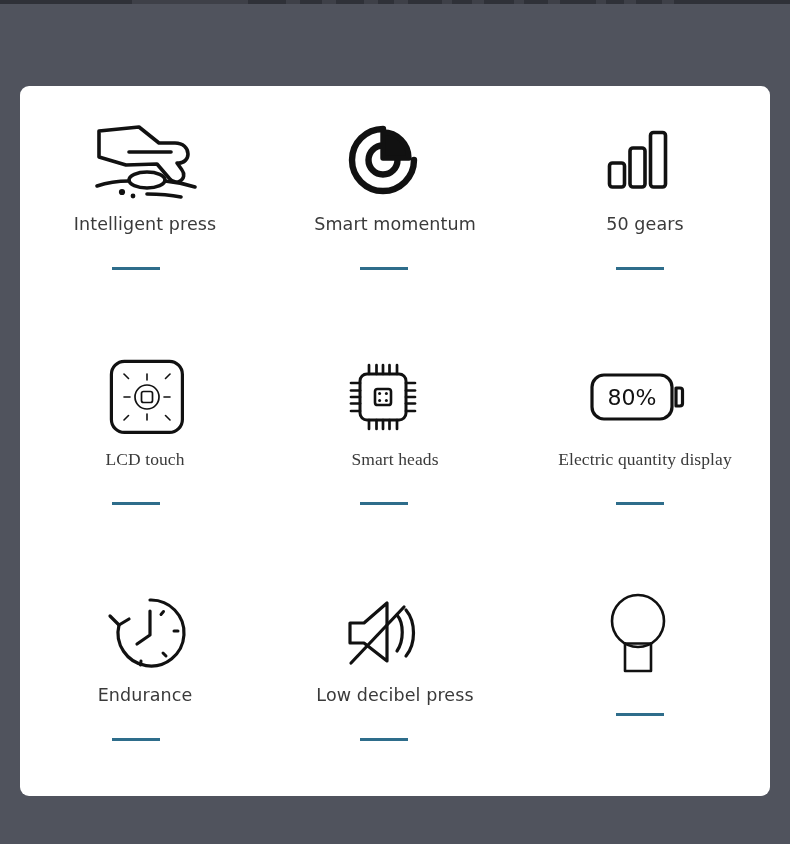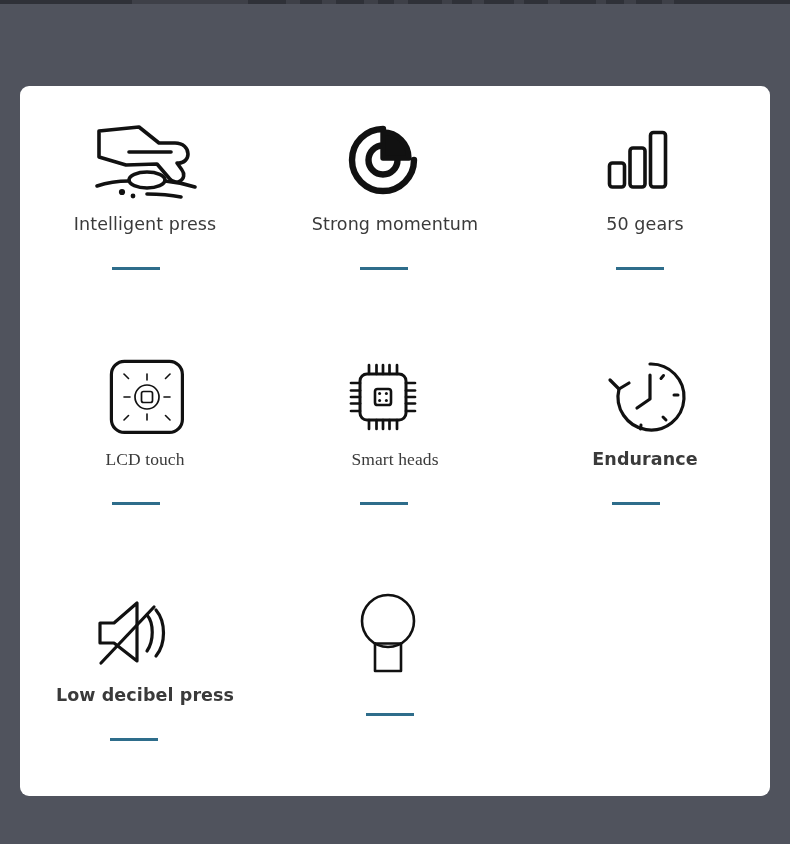--- a/index.html
+++ b/index.html
@@ -97,21 +97,21 @@
   .cell-r0.cell-c1 .feature-divider { transform: translateX(-11px); }
   .cell-r0.cell-c2 .feature-divider { transform: translateX(-5px); }
   .cell-r1.cell-c0 .feature-divider { transform: translateX(-9px); }
   .cell-r1.cell-c1 .feature-divider { transform: translateX(-11px); }
   .cell-r1.cell-c2 .feature-divider { transform: translateX(-5px); }
   .cell-r2.cell-c0 .feature-divider { transform: translateX(-9px); }
   .cell-r2.cell-c1 .feature-divider { transform: translateX(-11px); }
   .cell-r2.cell-c2 .feature-divider { transform: translateX(-5px); }
 
   .cell-r1 .feature-label { margin-top: 4px; font-family: Liberation Serif, serif; }
-  .cell-r2 .feature-label { margin-top: 4px; font-weight: bold; }
+  .cell-r2 .feature-label { margin-top: 4px; }
   .batt-text {
     font-family: "DejaVu Sans", "Liberation Sans", sans-serif;
     font-size: 22px;
     fill: #111111;
   }
 </style>
 </head>
 <body>
 
 <div id="page">
@@ -153,21 +153,21 @@
       </div>
 
       <div class="feature-cell cell-r0 cell-c1">
         <div class="icon-box">
           <svg width="72" height="72" viewBox="0 0 72 72" fill="none" stroke="#111111" stroke-width="6.4" stroke-linecap="round" stroke-linejoin="round">
             <path d="M36 5 A31 31 0 1 0 67 36"></path>
             <circle cx="36" cy="36" r="14.5"></circle>
             <path d="M36 8 L36 34 L62 34 A26 26 0 0 0 36 8 Z" fill="#111111" stroke="#111111" stroke-width="5.4" stroke-linejoin="round"></path>
           </svg>
         </div>
-        <div class="feature-label">Strong momentum</div>
+        <div class="feature-label">Smart momentum</div>
         <div class="feature-divider"></div>
       </div>
 
       <div class="feature-cell cell-r0 cell-c2">
         <div class="icon-box">
           <svg width="62" height="60" viewBox="0 0 62 60" fill="none" stroke="#111111" stroke-width="3.6" stroke-linejoin="round">
             <rect x="2.5" y="33" width="15" height="24" rx="3"></rect>
             <rect x="23" y="18" width="15" height="39" rx="3"></rect>
             <rect x="43.5" y="2.5" width="15" height="54.5" rx="3"></rect>
           </svg>
@@ -226,20 +226,31 @@
                 <path d="M59 36 L68 36"></path>
                 <path d="M59 42.5 L68 42.5"></path>
                 <path d="M59 50 L68 50"></path>
             </g>
           </svg>
         </div>
         <div class="feature-label">Smart heads</div>
         <div class="feature-divider"></div>
       </div>
 
+      <div class="feature-cell cell-r1 cell-c2">
+        <div class="icon-box">
+          <svg width="96" height="50" viewBox="0 0 96 50" fill="none" stroke="#111111" stroke-width="3.2" stroke-linecap="round" stroke-linejoin="round">
+            <rect x="2" y="3" width="80" height="44" rx="12"></rect>
+            <path d="M86 16 L90 16 C91.5 16 92.5 17 92.5 18.4 L92.5 31.6 C92.5 33 91.5 34 90 34 L86 34 Z"></path>
+            <text class="batt-text" x="42" y="33" text-anchor="middle" stroke="none">80%</text>
+          </svg>
+        </div>
+        <div class="feature-label">Electric quantity display</div>
+        <div class="feature-divider"></div>
+      </div>
 
       <div class="feature-cell cell-r2 cell-c0">
         <div class="icon-box">
           <svg width="82" height="78" viewBox="0 0 82 78" fill="none" stroke="#111111" stroke-width="3.2" stroke-linecap="round" stroke-linejoin="round">
             <path d="M44 6 A33 33 0 1 1 13 31"></path>
             <path d="M4 22 L13 31 L23 25"></path>
             <path d="M44 17 L44 41 L31 50"></path>
             <path d="M55 20.5 L57.5 17.5" stroke-width="3"></path>
             <path d="M68 37 L72 37" stroke-width="3"></path>
             <path d="M57 59 L60 62" stroke-width="3"></path>

